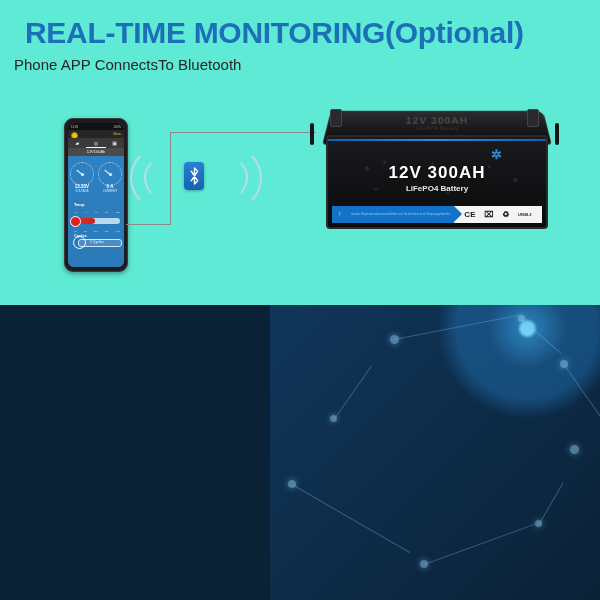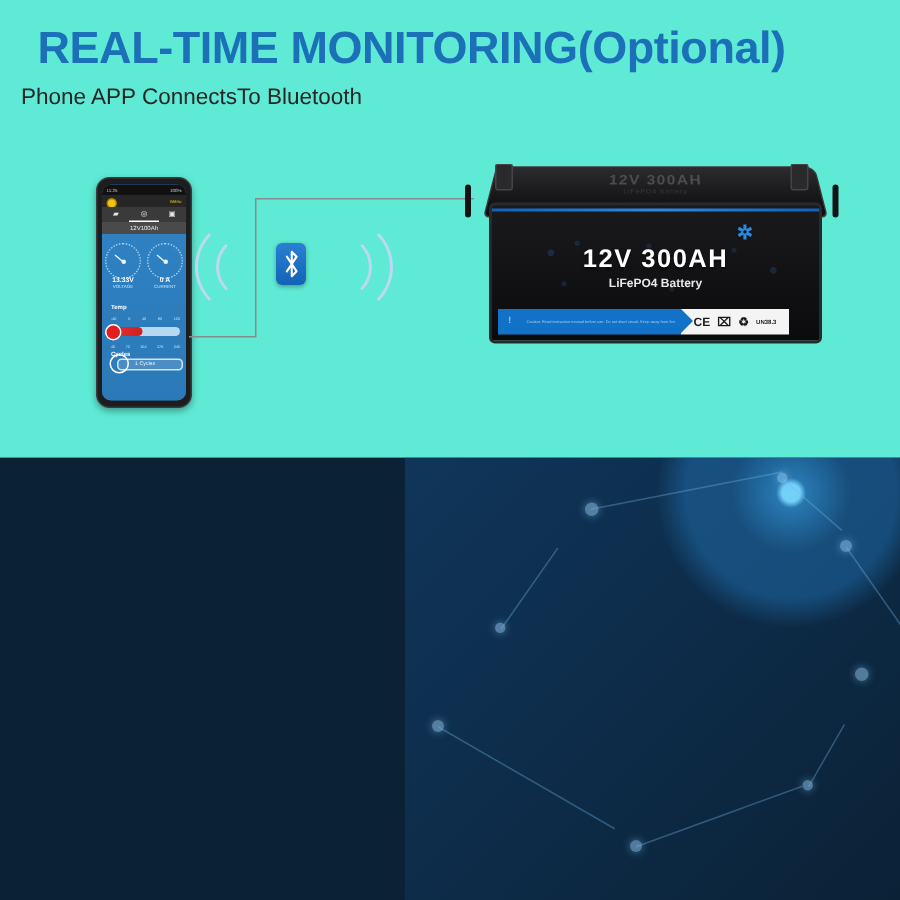--- a/index.html
+++ b/index.html
@@ -94,21 +94,21 @@
         radial-gradient(circle at 22% 58%, rgba(40,95,150,.7) 0 1.5px, transparent 2px),
         radial-gradient(circle at 55% 62%, rgba(40,95,150,.7) 0 1.5px, transparent 2px);}
   .bat-blueline{position:absolute;left:0;top:2px;width:100%;height:2px;
                 background:linear-gradient(90deg,#0d63b8,#2b8ae0,#0d63b8);}
   .bat-main{position:absolute;left:50%;top:26px;transform:translateX(-50%);color:#ffffff;
             font-size:17px;font-weight:bold;letter-spacing:1px;white-space:nowrap;
             text-shadow:0 1px 2px rgba(0,0,0,.6);}
   .bat-sub{position:absolute;left:50%;top:47px;transform:translateX(-50%);color:#e8e8e8;
            font-size:8px;font-weight:bold;white-space:nowrap;}
   .bat-bt{position:absolute;right:44px;top:10px;color:#2a8ae0;font-size:13px;font-weight:bold;}
-  .bat-strip{position:absolute;left:4px;bottom:4px;width:194px;height:17px;display:flex;
+  .bat-strip{position:absolute;left:4px;bottom:4px;width:210px;height:17px;display:flex;
              align-items:center;}
   .strip-blue{position:relative;width:122px;height:17px;background:#1272c8;display:flex;
               align-items:center;}
   .strip-blue:after{content:"";position:absolute;right:-8px;top:0;border-top:8.5px solid transparent;
                     border-bottom:8.5px solid transparent;border-left:8px solid #1272c8;}
   .warn-tri{margin-left:4px;width:0;height:0;border-left:5px solid transparent;
             border-right:5px solid transparent;border-bottom:9px solid transparent;
             position:relative;}
   .warn-tri:after{content:"!";position:absolute;left:-2px;top:1px;font-size:6px;color:#cfe6fa;}
   .strip-txt{font-size:2.6px;color:#9fd0f5;line-height:1.4;margin-left:5px;}

